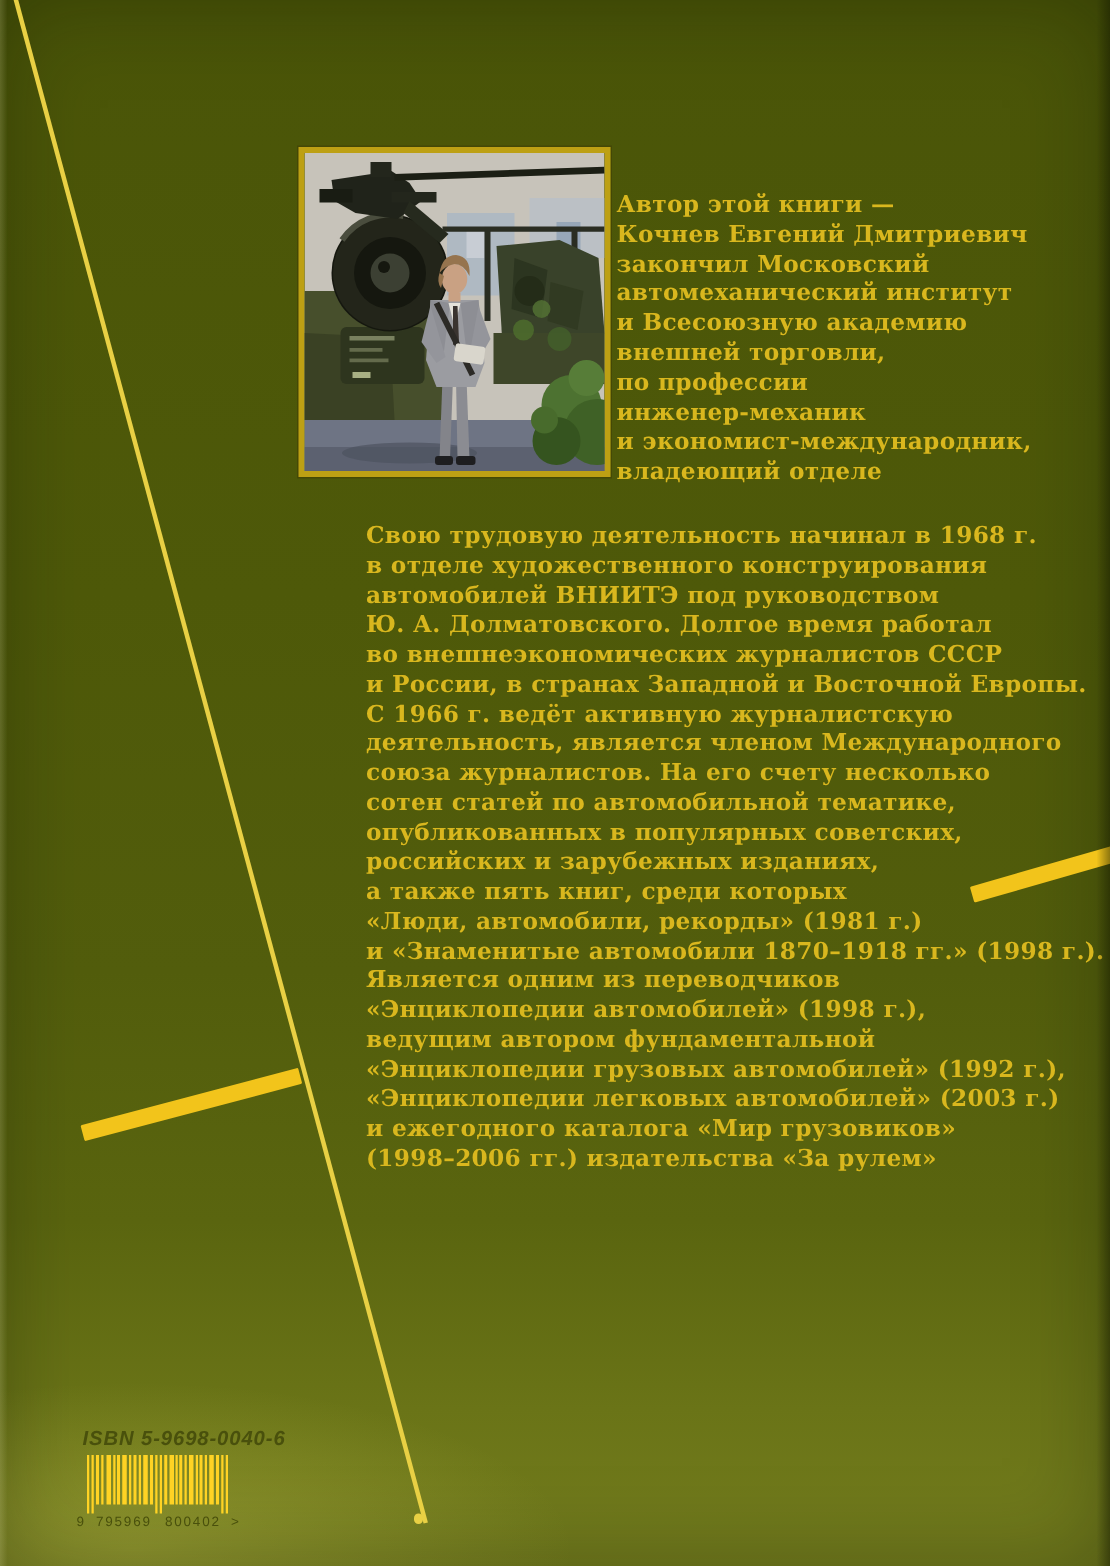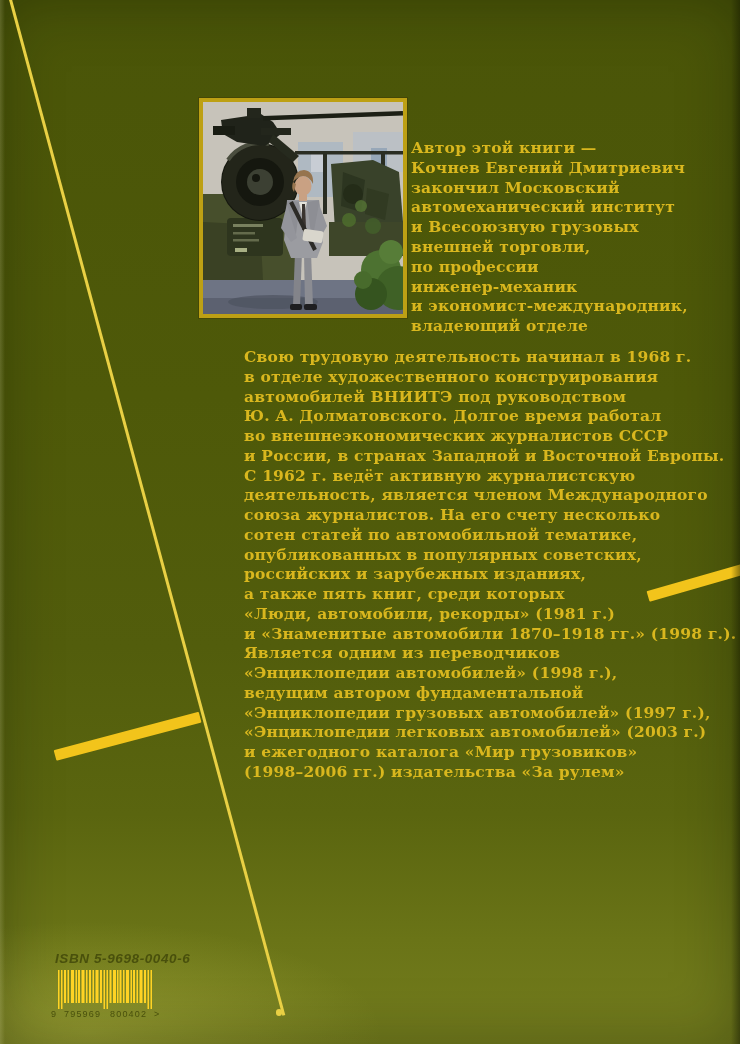--- a/index.html
+++ b/index.html
@@ -20,21 +20,21 @@
   .bar{position:absolute;height:10.5px;background:#f2c41b;transform-origin:left center;border-radius:1px;}
   .bar-left{left:55px;top:750px;width:150px;transform:rotate(-14.8deg);}
   .bar-right{left:648px;top:591px;width:110px;transform:rotate(-16deg);}
 
   
   .photo-frame{position:absolute;left:199px;top:98px;width:200px;height:212px;border:4px solid #bda014;box-shadow:0 0 0 1px rgba(60,55,5,0.45), inset 0 0 8px rgba(0,0,0,0.35);}
   .photo-frame svg{display:block;}
 
   
   .bio{position:absolute;color:#d9b71e;font-weight:bold;font-size:15.5px;letter-spacing:0.2px;white-space:nowrap;}
-  .bio-intro{left:411px;top:138px;line-height:19.8px;}
+  .bio-intro{left:411px;top:126px;line-height:19.8px;}
   .bio-main{left:244px;top:347px;line-height:19.75px;}
   .bio div{height:auto;}
 
   
   .isbn-label{position:absolute;left:55px;top:951px;font-family:"Liberation Sans",sans-serif;font-size:13.5px;font-weight:bold;color:#49500c;letter-spacing:0.6px;font-style:italic;}
   .barcode{position:absolute;left:50px;top:966px;}
 </style>
 </head>
 <body>
 
@@ -123,48 +123,48 @@
       <circle cx="188" cy="150" r="12" fill="#577d38"></circle>
       <circle cx="160" cy="178" r="9" fill="#486b2c"></circle>
     </svg>
   </div>
 
   <div class="bio bio-intro">
     <div>Автор этой книги —</div>
     <div>Кочнев Евгений Дмитриевич</div>
     <div>закончил Московский</div>
     <div>автомеханический институт</div>
-    <div>и Всесоюзную грузовых</div>
+    <div>и Всесоюзную академию</div>
     <div>внешней торговли,</div>
     <div>по профессии</div>
     <div>инженер-механик</div>
     <div>и экономист-международник,</div>
     <div>владеющий отделе</div>
   </div>
 
   <div class="bio bio-main">
     <div>Свою трудовую деятельность начинал в 1968 г.</div>
     <div>в отделе художественного конструирования</div>
     <div>автомобилей ВНИИТЭ под руководством</div>
     <div>Ю. А. Долматовского. Долгое время работал</div>
     <div>во внешнеэкономических журналистов СССР</div>
     <div>и России, в странах Западной и Восточной Европы.</div>
-    <div>С 1962 г. ведёт активную журналистскую</div>
+    <div>С 1966 г. ведёт активную журналистскую</div>
     <div>деятельность, является членом Международного</div>
     <div>союза журналистов. На его счету несколько</div>
     <div>сотен статей по автомобильной тематике,</div>
     <div>опубликованных в популярных советских,</div>
     <div>российских и зарубежных изданиях,</div>
     <div>а также пять книг, среди которых</div>
     <div>«Люди, автомобили, рекорды» (1981 г.)</div>
     <div>и «Знаменитые автомобили 1870–1918 гг.» (1998 г.).</div>
     <div>Является одним из переводчиков</div>
     <div>«Энциклопедии автомобилей» (1998 г.),</div>
     <div>ведущим автором фундаментальной</div>
-    <div>«Энциклопедии грузовых автомобилей» (1997 г.),</div>
+    <div>«Энциклопедии грузовых автомобилей» (1992 г.),</div>
     <div>«Энциклопедии легковых автомобилей» (2003 г.)</div>
     <div>и ежегодного каталога «Мир грузовиков»</div>
     <div>(1998–2006 гг.) издательства «За рулем»</div>
   </div>
 
   <div class="isbn-label">ISBN 5-9698-0040-6</div>
   <svg class="barcode" width="112" height="54" viewBox="0 0 112 54">
     <g id="barcode-bars" fill="#ffd324">
         <rect x="8" y="4" width="1.5" height="39"></rect>
         <rect x="11" y="4" width="1.5" height="39"></rect>

